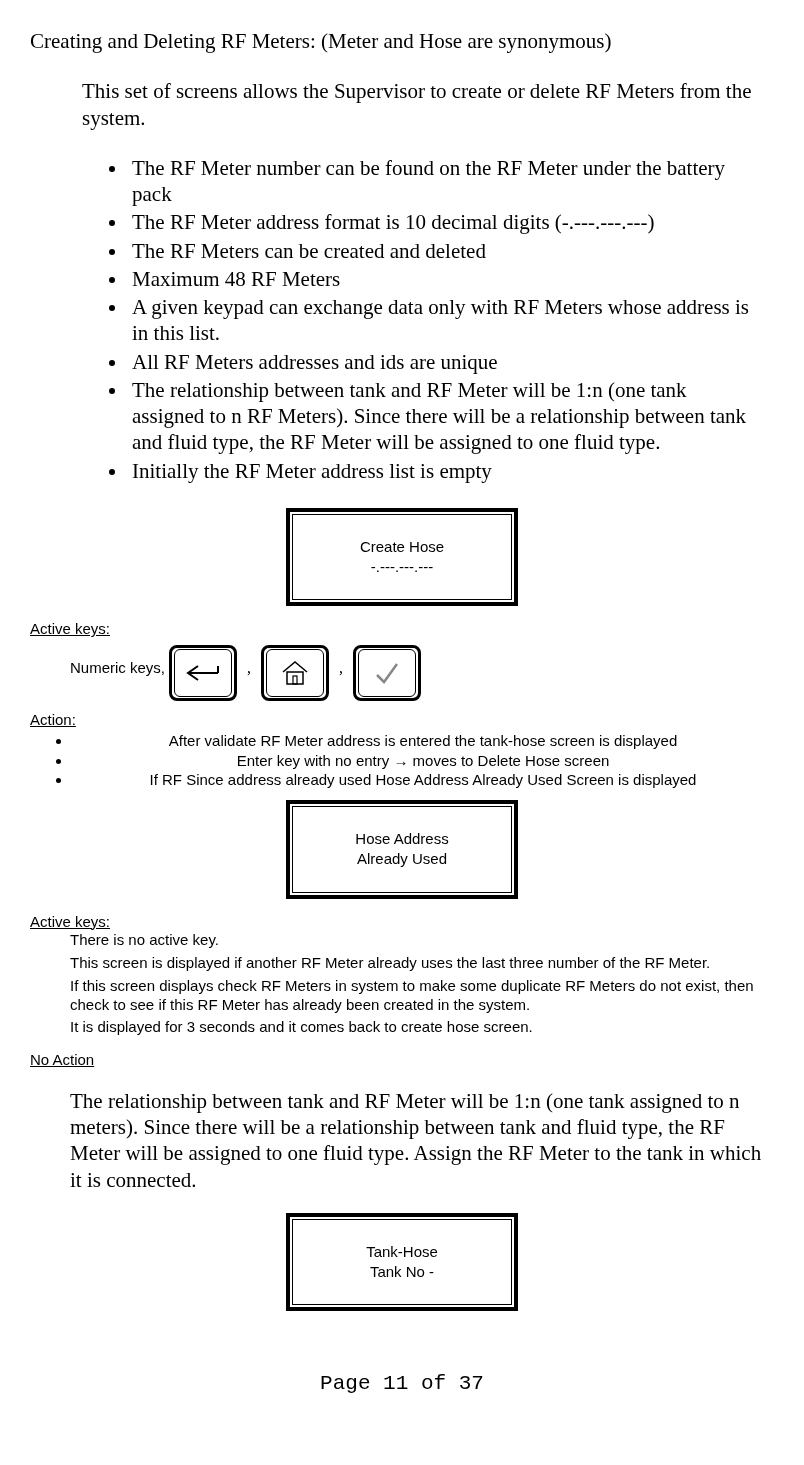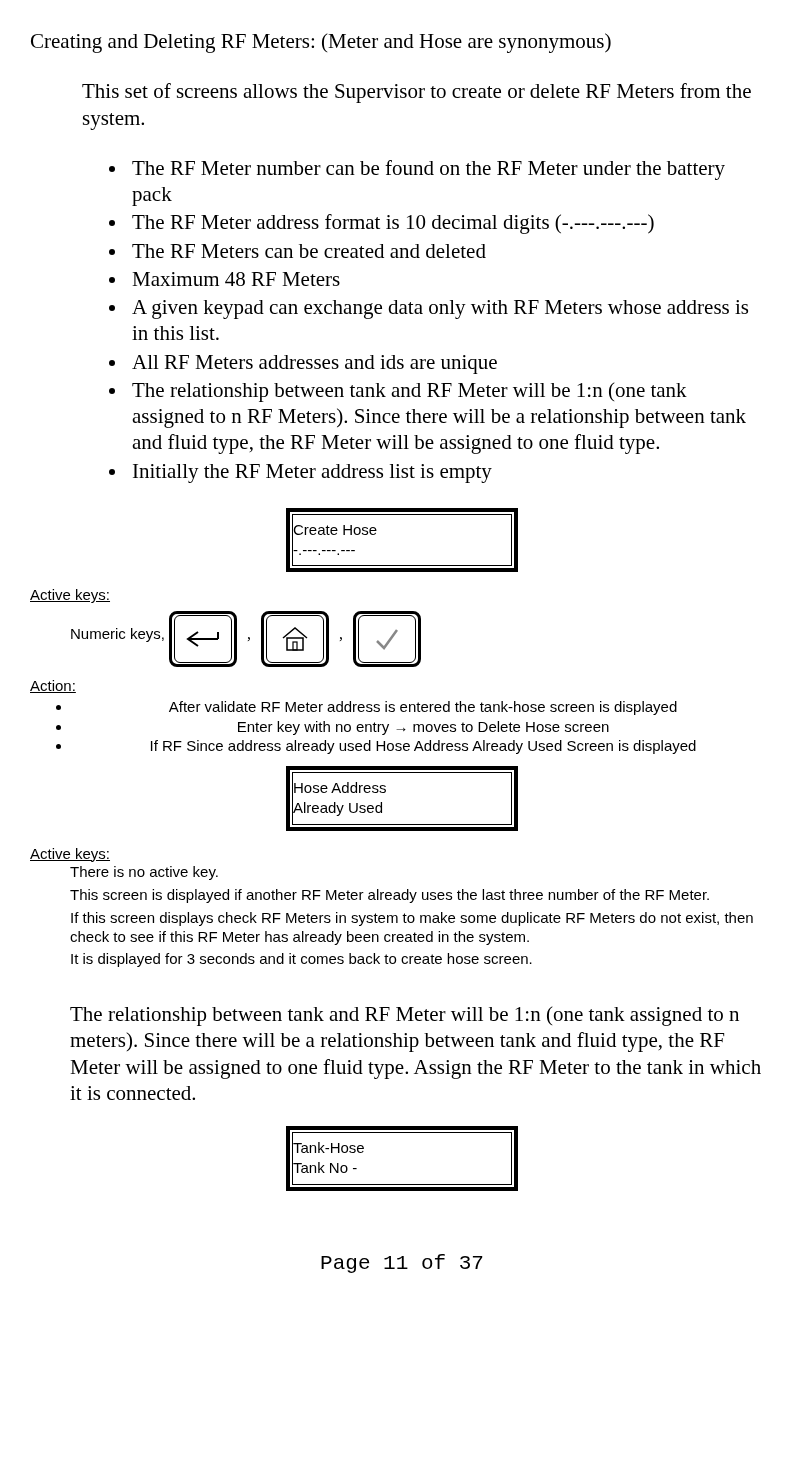--- a/index.html
+++ b/index.html
@@ -29,24 +29,25 @@
       padding-left: 4px;
     }
     .lcd-box-outer {
       border: 4.5px solid #000;
       width: 220px;
       margin: 10px auto 14px auto;
       padding: 2px;
     }
     .lcd-box-inner {
       border: 1px solid #000;
+      text-align: center;
       font-family: Arial, Helvetica, sans-serif;
       font-size: 15px;
       line-height: 1.35;
-      padding: 5px 0;
+      padding: 22px 0;
     }
     .small-section {
       font-family: Arial, Helvetica, sans-serif;
       font-size: 15px;
     }
     .underline-label {
       text-decoration: underline;
     }
     .keys-row {
       margin: 6px 0 10px 40px;
@@ -189,20 +190,21 @@
   </div>
 </div>
 
 <div class="small-section">
   <div class="underline-label">Active keys:</div>
   <div class="indent-block">There is no active key.</div>
   <div class="indent-block">This screen is displayed if another RF Meter already uses the last three number of the RF Meter.</div>
   <div class="indent-block">If this screen displays check RF Meters in system to make some duplicate RF Meters do not exist, then check to see if this RF Meter has already been created in the system.</div>
   <div class="indent-block">It is displayed for 3 seconds and it comes back to create hose screen.</div>
   <div style="height:10px"></div>
+  <div class="underline-label">No Action</div>
 </div>
 
 <div class="para-large">The relationship between tank and RF Meter will be 1:n (one tank assigned to n meters). Since there will be a relationship between tank and fluid type, the RF Meter will be assigned to one fluid type.  Assign the RF Meter to the tank in which it is connected.</div>
 
 <div class="lcd-box-outer">
   <div class="lcd-box-inner">
     <div>Tank-Hose</div>
     <div>Tank No -</div>
   </div>
 </div>

